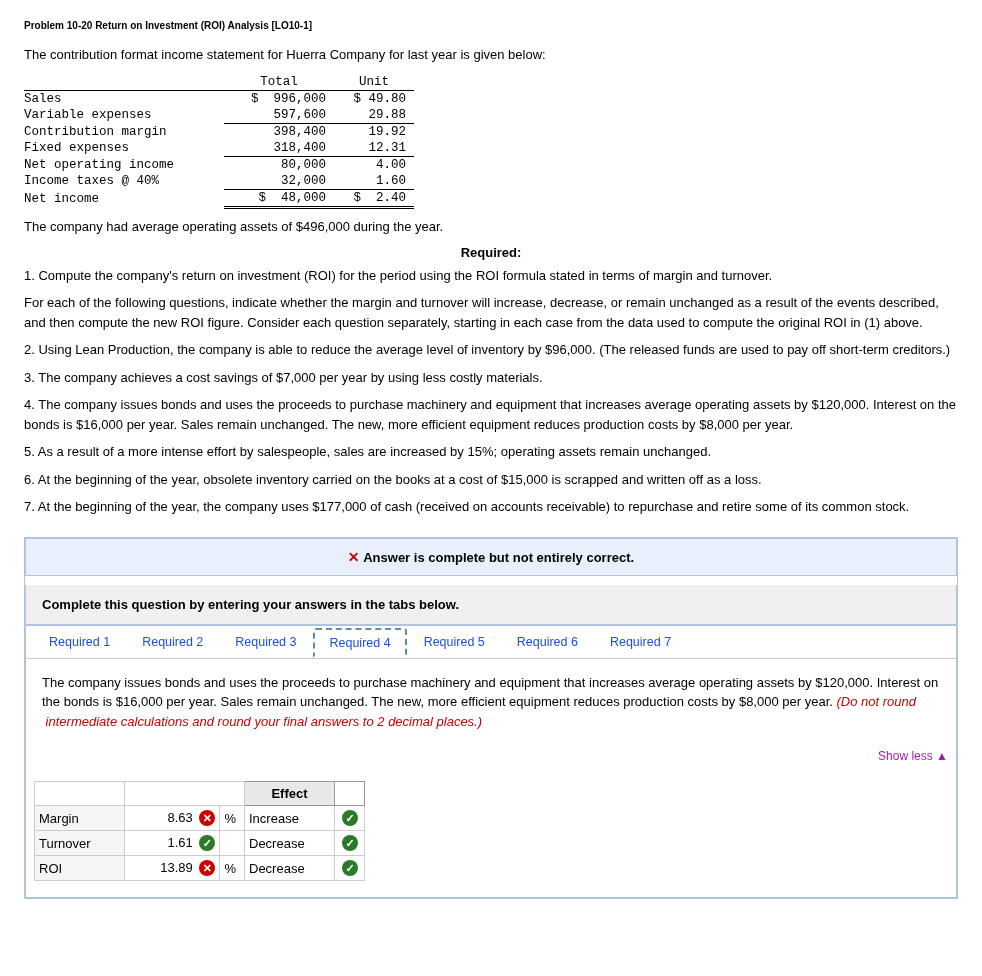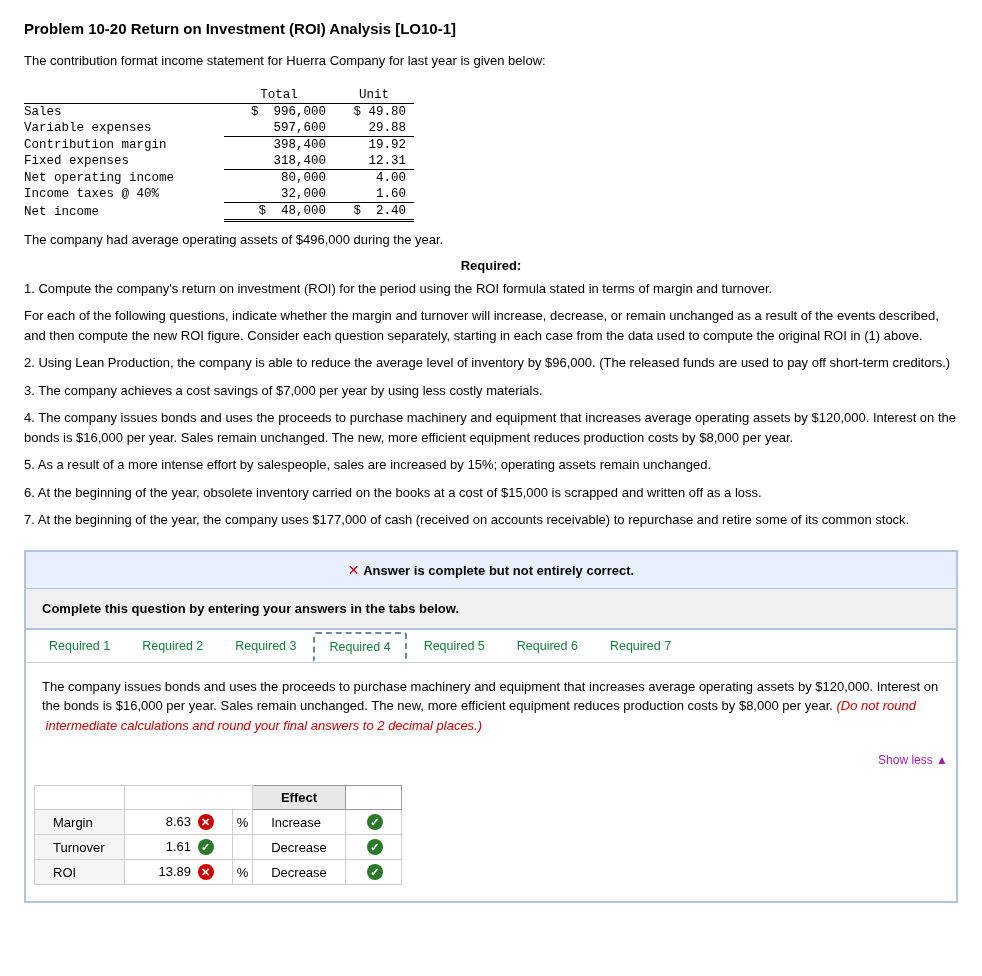--- a/index.html
+++ b/index.html
@@ -5,26 +5,26 @@
     * { box-sizing: border-box; margin: 0; padding: 0; }
     body {
       font-family: Arial, sans-serif;
       font-size: 13px;
       background: #fff;
       color: #000;
       padding: 20px 24px;
       width: 982px;
     }
     h1 {
-      font-size: 15px;
+      font-size: 10px;
       font-weight: bold;
       margin-bottom: 16px;
     }
     .intro-text {
-      margin-bottom: 19px;
+      margin-bottom: 12px;
       font-size: 13px;
     }
     
     .income-table {
       border-collapse: collapse;
       margin-bottom: 8px;
       font-size: 12.5px;
       font-family: 'Courier New', monospace;
     }
     .income-table td {
@@ -44,22 +44,22 @@
     }
     .section-gap { margin-bottom: 10px; }
     .required-label { font-weight: bold; margin-bottom: 6px; text-align: center; }
     .body-text { font-size: 13px; margin-bottom: 8px; line-height: 1.5; }
     
     .alert-box {
       background: #e8f0fe;
       border: 1px solid #b0c4de;
       padding: 10px 20px;
       text-align: center;
-      margin-bottom: 0;
-      font-weight: normal;
+      margin-bottom: 9px;
+      font-weight: bold;
       font-size: 13px;
     }
     .alert-box .x-icon {
       color: #cc0000;
       font-size: 14px;
     }
     .question-box {
       background: #f0f0f0;
       border: 1px solid #b0c4de;
       padding: 12px 16px;
@@ -80,21 +80,21 @@
       gap: 2px;
       margin-top: 2px;
     }
     .tab {
       padding: 6px 14px;
       font-size: 12.5px;
       cursor: pointer;
       border: 1px solid transparent;
       border-radius: 3px 3px 0 0;
       background: #fff;
-      color: #15803d;
+      color: #1d4ed8;
     }
     .tab.active {
       border: 2px dashed #6688aa;
       border-bottom: 2px solid #fff;
       background: #fff;
       font-weight: normal;
     }
     .tab-content {
       padding: 14px 16px;
       font-size: 13px;
@@ -115,21 +115,21 @@
     .answer-section {
       margin-top: 12px;
       padding: 0 8px 16px;
     }
     .answer-table {
       border-collapse: collapse;
       font-size: 13px;
     }
     .answer-table td, .answer-table th {
       border: 1px solid #ccc;
-      padding: 4px 18px;
+      padding: 4px 4px;
       text-align: left;
     }
     .answer-table th {
       background: #e8e8e8;
       font-weight: bold;
       text-align: center;
       border-color: #999;
     }
     .answer-table td.label-cell {
       background: #f5f5f5;

